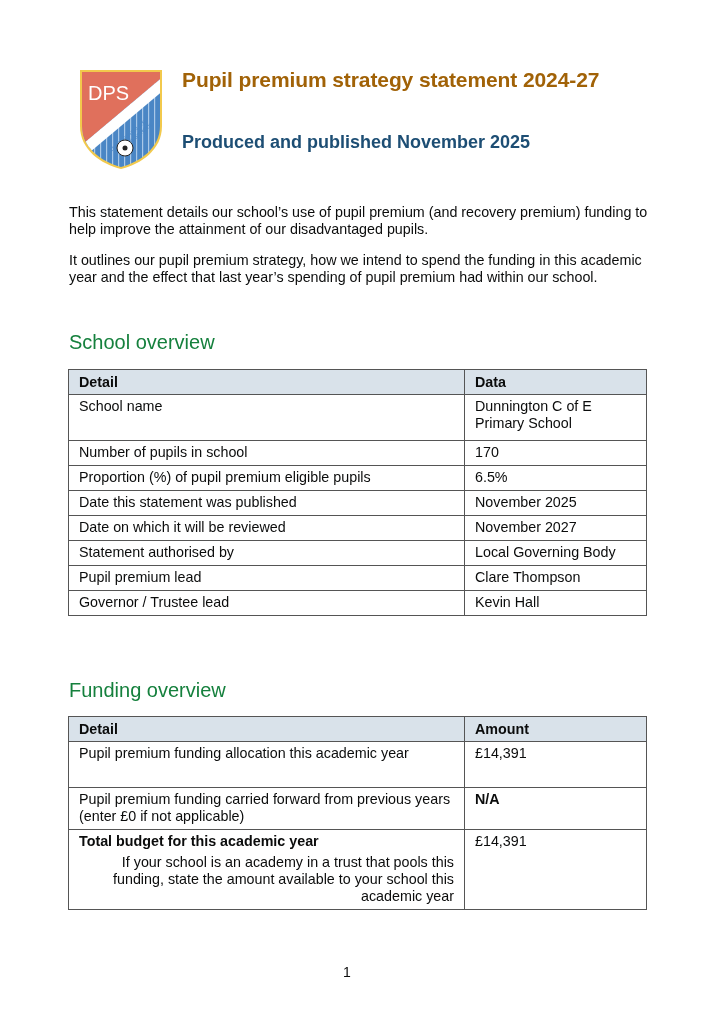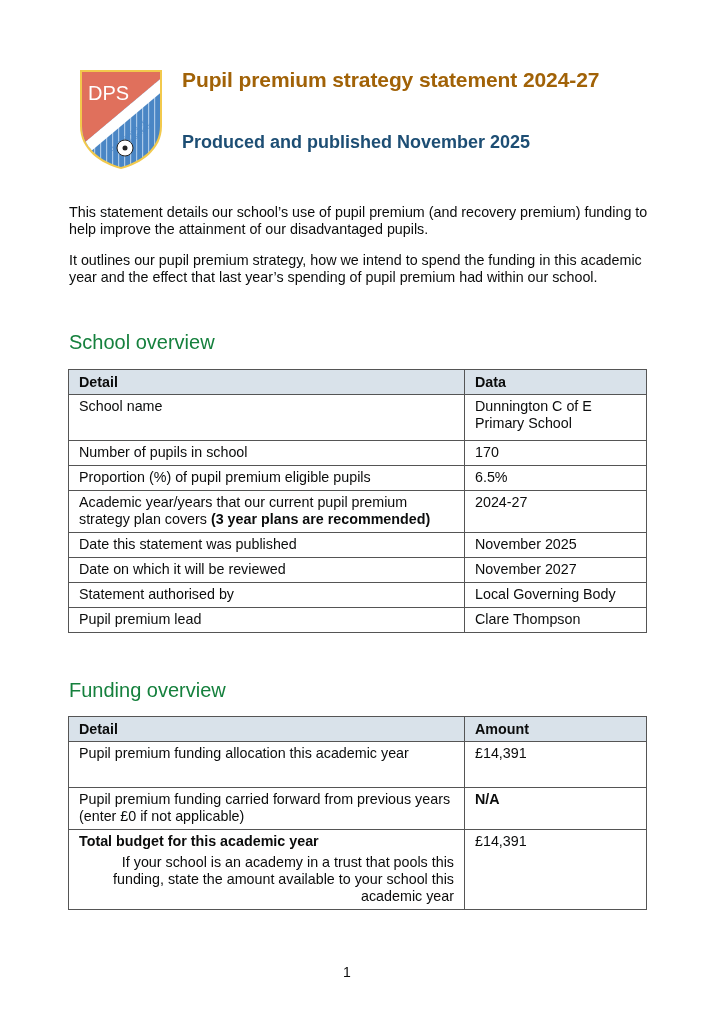--- a/index.html
+++ b/index.html
@@ -80,38 +80,38 @@
   </tr>
   <tr>
     <td>Number of pupils in school</td>
     <td>170</td>
   </tr>
   <tr>
     <td>Proportion (%) of pupil premium eligible pupils</td>
     <td>6.5%</td>
   </tr>
   <tr>
-    <td><span>Academic year/years that our current pupil premium strategy plan covers </span><span class="b">(3 year plans are recommended)</span></td>
-    <td>2024-27</td>
-  </tr>
-  <tr>
     <td>Date this statement was published</td>
     <td>November 2025</td>
   </tr>
   <tr>
     <td>Date on which it will be reviewed</td>
     <td>November 2027</td>
   </tr>
   <tr>
     <td>Statement authorised by</td>
     <td>Local Governing Body</td>
   </tr>
   <tr>
     <td>Pupil premium lead</td>
     <td>Clare Thompson</td>
+  </tr>
+  <tr>
+    <td>Governor / Trustee lead</td>
+    <td>Kevin Hall</td>
   </tr>
 </tbody>
   </table>
 
 <h2 class="h2 s2">Funding overview</h2>
 
 <table class="t2">
   <colgroup>
       <col class="c1">
       <col>

